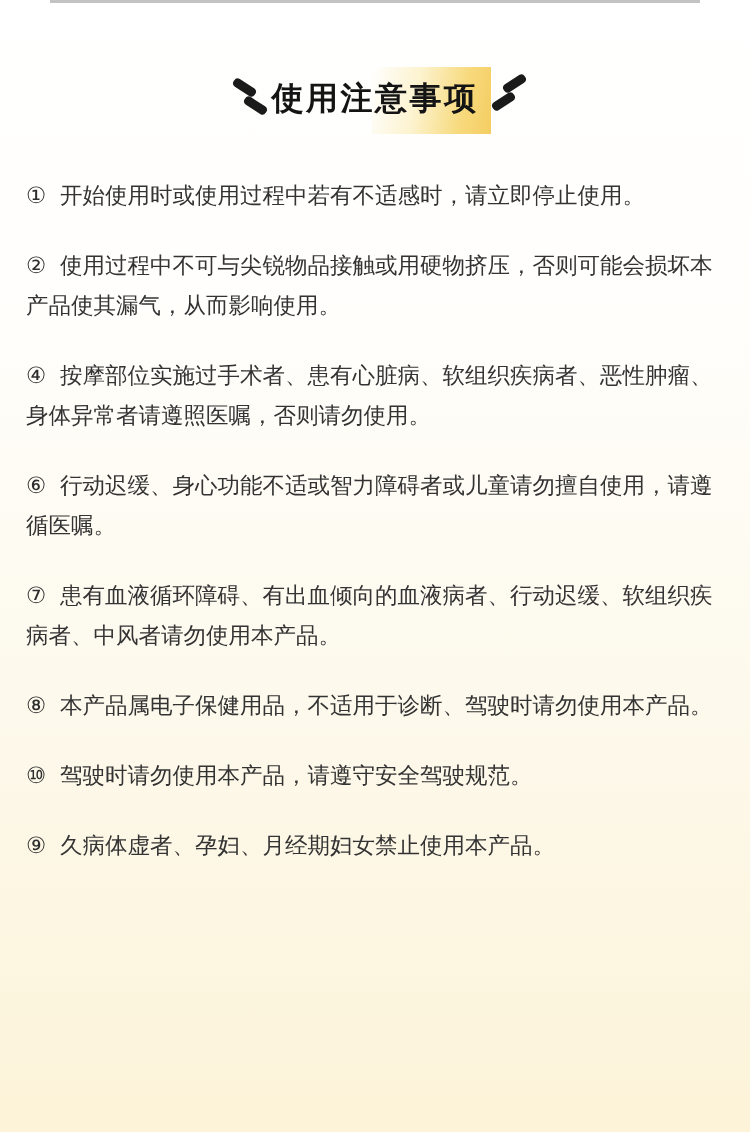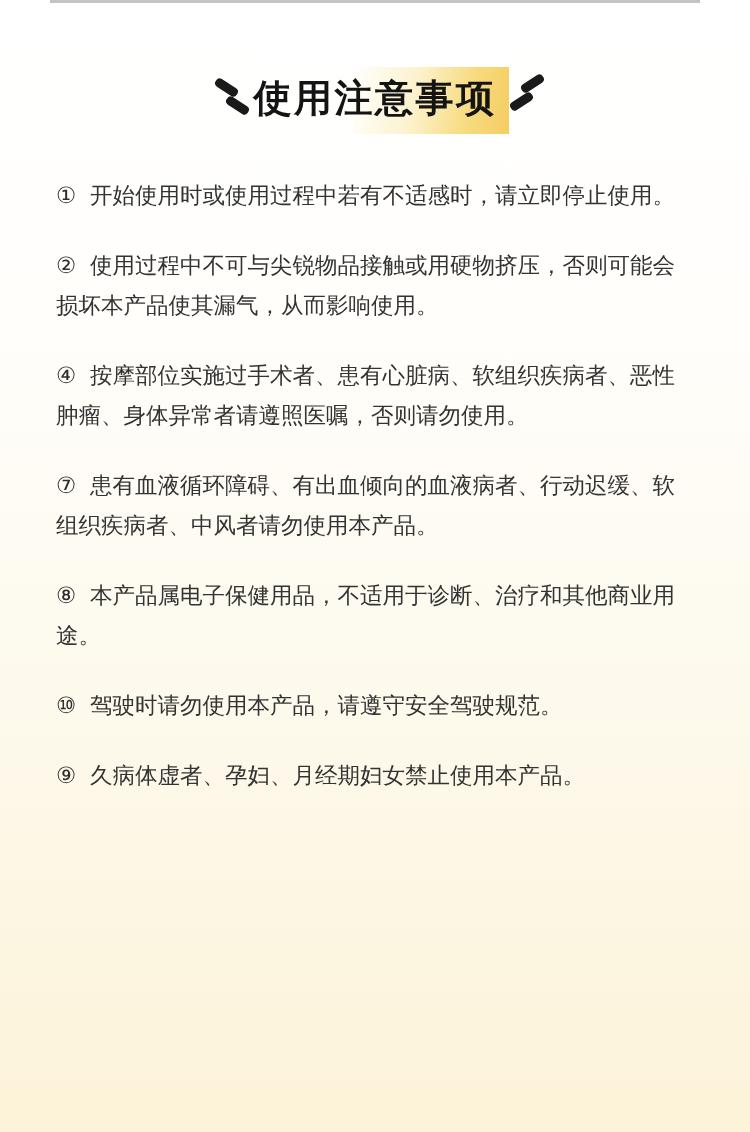--- a/index.html
+++ b/index.html
@@ -36,21 +36,21 @@
     bottom: 0;
     background: linear-gradient(100deg,
       rgba(250, 236, 185, 0) 0%,
       rgba(250, 233, 168, 0.55) 38%,
       rgba(247, 216, 118, 0.95) 75%,
       #f5cd62 100%);
   }
   .title-text {
     position: relative;
     z-index: 1;
-    font-size: 38px;
+    font-size: 32px;
     line-height: 72px;
     font-weight: 900;
     color: #141414;
     letter-spacing: 2.5px;
     white-space: nowrap;
   }
   .qmark {
     position: absolute;
     width: 38px;
     height: 42px;
@@ -65,21 +65,21 @@
     background: #1a1a1a;
     border-radius: 4px;
   }
   .qmark-left  .bar1 { left: 0;  top: 5px;  transform: rotate(33deg); }
   .qmark-left  .bar2 { left: 11px; top: 23px; transform: rotate(33deg); }
   .qmark-right .bar1 { right: 0;  top: 5px;  transform: rotate(-33deg); }
   .qmark-right .bar2 { right: 11px; top: 23px; transform: rotate(-33deg); }
 
   .notice-list {
     margin-top: 42px;
-    padding: 0 56px;
+    padding: 0 26px;
   }
   .notice-item {
     margin: 0 0 30px 0;
     font-size: 22.5px;
     line-height: 40px;
     color: #333333;
     letter-spacing: 0;
     text-align: left;
   }
   .notice-item .num {
@@ -104,18 +104,19 @@
     <span class="qmark qmark-right">
       <span class="bar bar1"></span>
         <span class="bar bar2"></span>
     </span>
   </div>
 
   <div class="notice-list">
     <p class="notice-item"><span class="num">①</span><span>开始使用时或使用过程中若有不适感时，请立即停止使用。</span></p>
     <p class="notice-item"><span class="num">②</span><span>使用过程中不可与尖锐物品接触或用硬物挤压，否则可能会损坏本产品使其漏气，从而影响使用。</span></p>
     <p class="notice-item"><span class="num">④</span><span>按摩部位实施过手术者、患有心脏病、软组织疾病者、恶性肿瘤、身体异常者请遵照医嘱，否则请勿使用。</span></p>
+    <p class="notice-item"><span class="num">⑥</span><span>行动迟缓、身心功能不适或智力障碍者或儿童请勿擅自使用，请遵循医嘱。</span></p>
     <p class="notice-item"><span class="num">⑦</span><span>患有血液循环障碍、有出血倾向的血液病者、行动迟缓、软组织疾病者、中风者请勿使用本产品。</span></p>
-    <p class="notice-item"><span class="num">⑧</span><span>本产品属电子保健用品，不适用于诊断、治疗和其他商业用途。</span></p>
+    <p class="notice-item"><span class="num">⑧</span><span>本产品属电子保健用品，不适用于诊断、驾驶时请勿使用本产品。</span></p>
     <p class="notice-item"><span class="num">⑩</span><span>驾驶时请勿使用本产品，请遵守安全驾驶规范。</span></p>
     <p class="notice-item"><span class="num">⑨</span><span>久病体虚者、孕妇、月经期妇女禁止使用本产品。</span></p>
   </div>
 </div>
 
 </body></html>

